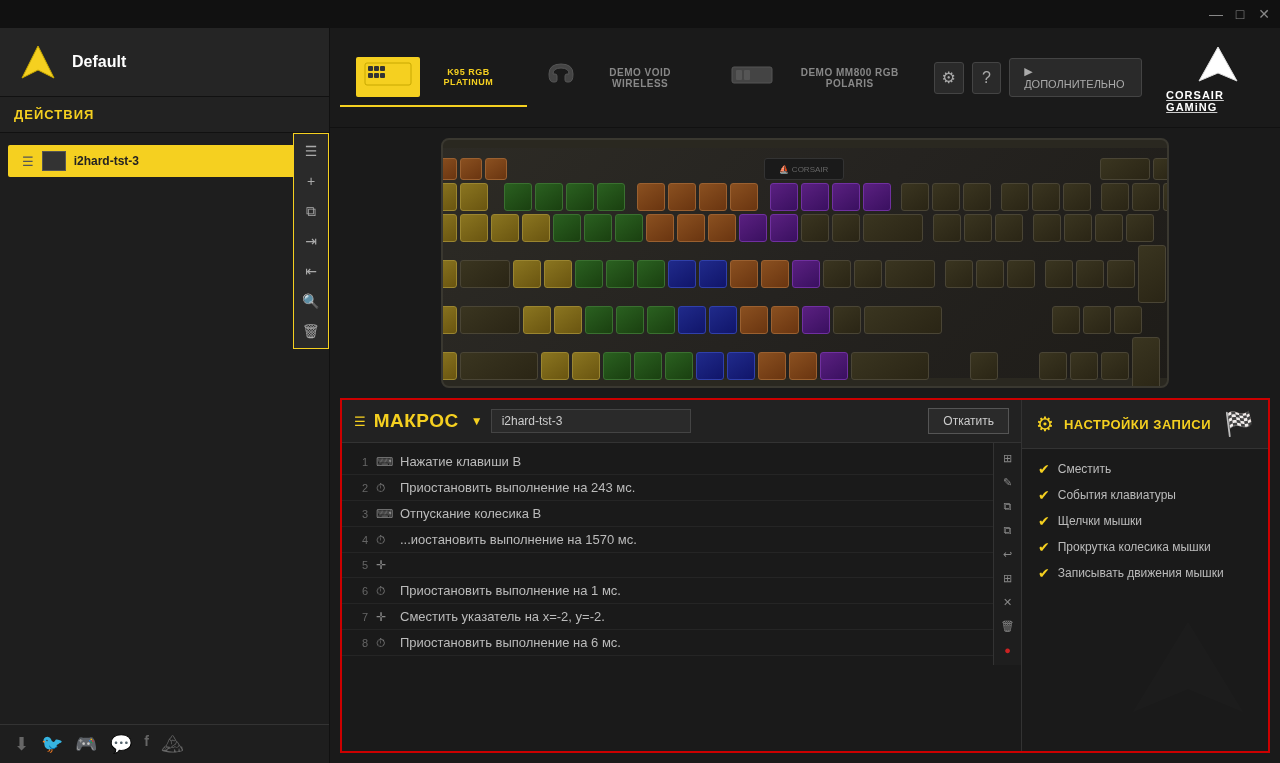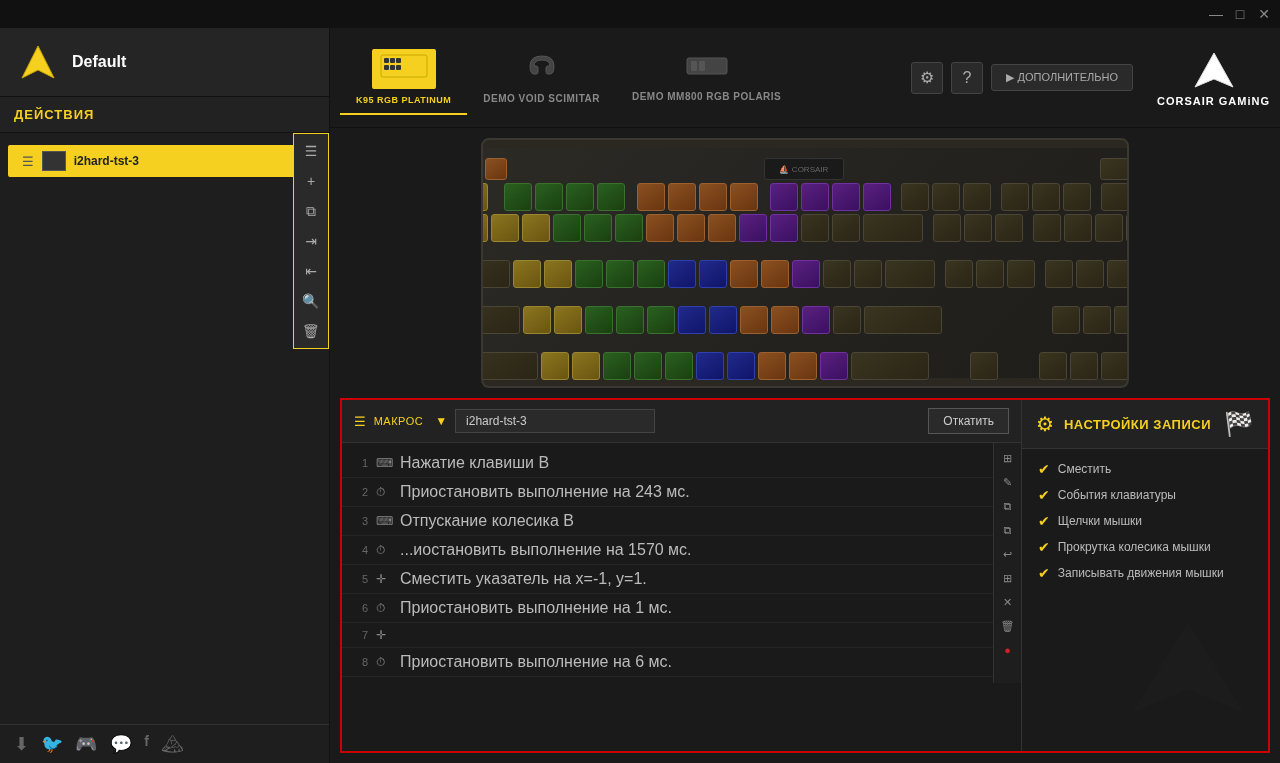--- a/index.html
+++ b/index.html
@@ -191,21 +191,21 @@
       align-items: center;
       background: #1a1a1a;
       padding: 0 10px;
       height: 100px;
       border-bottom: 1px solid #111;
       gap: 0;
     }
 
     .device-tab {
       display: flex;
-      flex-direction: column;
+      flex-direction: row;
       align-items: center;
       padding: 8px 16px;
       cursor: pointer;
       color: #888;
       font-size: 10px;
       font-weight: bold;
       letter-spacing: 0.5px;
       text-align: center;
       min-width: 90px;
       gap: 6px;
@@ -260,20 +260,21 @@
       display: flex;
       align-items: center;
       gap: 6px;
     }
 
     .corsair-brand {
       display: flex;
       flex-direction: column;
       align-items: center;
       margin-left: 16px;
+      text-decoration: underline;
     }
 
     .brand-logo {
       color: #fff;
       font-size: 22px;
     }
 
     .brand-text {
       color: #fff;
       font-size: 11px;
@@ -283,21 +284,21 @@
 
     
     .keyboard-area {
       padding: 10px 20px;
       background: #1a1a1a;
       display: flex;
       justify-content: center;
     }
 
     .keyboard-img {
-      width: 648px;
+      width: 728px;
       height: 250px;
       background: #2a2820;
       border-radius: 8px;
       border: 2px solid #3a3830;
       display: flex;
       align-items: center;
       justify-content: center;
       position: relative;
       overflow: hidden;
     }
@@ -365,22 +366,22 @@
       display: flex;
       align-items: center;
       background: #222;
       padding: 8px 12px;
       border-bottom: 1px solid #333;
       gap: 8px;
     }
 
     .macro-title {
       color: #f5d020;
-      font-weight: normal;
-      font-size: 11px;
+      font-weight: bold;
+      font-size: 19px;
       letter-spacing: 0.5px;
     }
 
     .macro-dropdown-icon {
       color: #f5d020;
       margin-left: 4px;
     }
 
     .macro-name-field {
       background: #2a2a2a;
@@ -423,21 +424,21 @@
     }
 
     .macro-type-icon {
       color: #888;
       font-size: 12px;
       width: 16px;
     }
 
     .macro-desc {
       color: #bbb;
-      font-size: 16px;
+      font-size: 13px;
       flex: 1;
     }
 
     
     .macro-right {
       flex: 1;
       display: flex;
       flex-direction: column;
     }
 
@@ -611,21 +612,21 @@
           <span style="color:#f5d020;font-size:9px;font-weight:bold;">K95 RGB PLATINUM</span>
         </div>
 
 
         <div class="device-tab">
           <div class="tab-icon">
             <svg width="36" height="28" viewBox="0 0 36 28">
               <path d="M6,14 Q6,4 18,4 Q30,4 30,14 Q30,22 26,22 L24,22 Q22,22 22,20 L22,16 Q22,14 24,14 L26,14 Q26,8 18,8 Q10,8 10,14 L12,14 Q14,14 14,16 L14,20 Q14,22 12,22 L10,22 Q6,22 6,14Z" fill="#444" stroke="#555" stroke-width="1"></path>
             </svg>
           </div>
-          <span>DEMO VOID SCIMITAR</span>
+          <span>DEMO VOID WIRELESS</span>
         </div>
 
         <div class="device-tab">
           <div class="tab-icon">
             <svg width="48" height="24" viewBox="0 0 48 24">
               <rect x="4" y="4" width="40" height="16" rx="2" fill="#444" stroke="#555" stroke-width="1"></rect>
               <rect x="8" y="7" width="6" height="10" rx="1" fill="#555"></rect>
               <rect x="16" y="7" width="6" height="10" rx="1" fill="#555"></rect>
             </svg>
           </div>
@@ -843,32 +844,32 @@
 
               <div class="macro-row">
                 <span class="macro-num">4</span>
                 <span class="macro-type-icon">⏱</span>
                 <span class="macro-desc">...иостановить выполнение на 1570 мс.</span>
               </div>
 
               <div class="macro-row">
                 <span class="macro-num">5</span>
                 <span class="macro-type-icon">✛</span>
-                <span class="macro-desc">Сместить указатель на x=-1, y=1.</span>
               </div>
 
               <div class="macro-row">
                 <span class="macro-num">6</span>
                 <span class="macro-type-icon">⏱</span>
                 <span class="macro-desc">Приостановить выполнение на 1 мс.</span>
               </div>
 
               <div class="macro-row">
                 <span class="macro-num">7</span>
                 <span class="macro-type-icon">✛</span>
+                <span class="macro-desc">Сместить указатель на x=-2, y=-2.</span>
               </div>
 
               <div class="macro-row">
                 <span class="macro-num">8</span>
                 <span class="macro-type-icon">⏱</span>
                 <span class="macro-desc">Приостановить выполнение на 6 мс.</span>
               </div>
             </div>
 
             <div class="macro-inline-toolbar">

